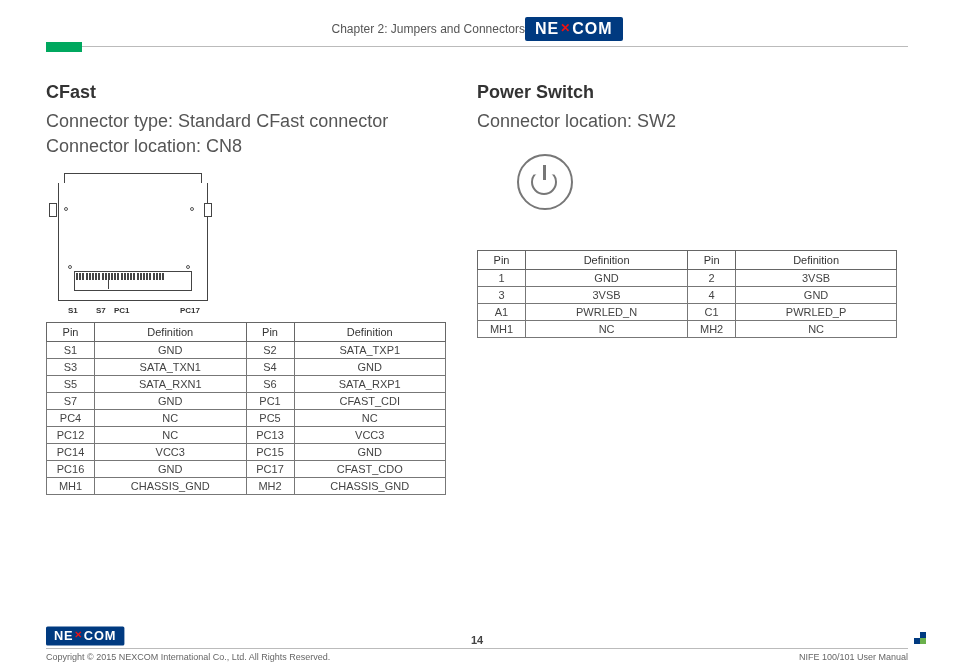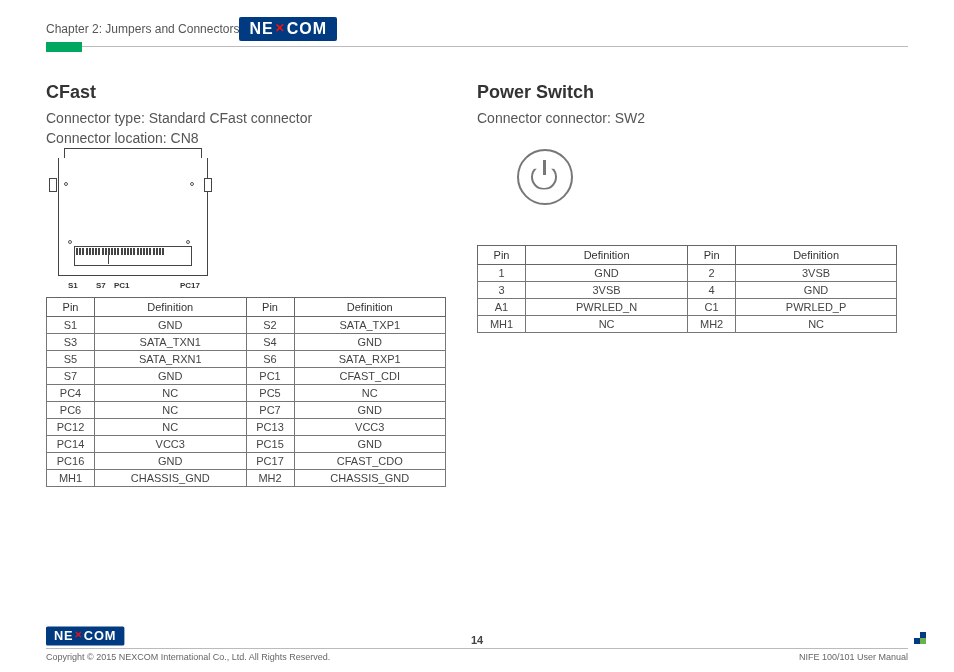--- a/index.html
+++ b/index.html
@@ -5,30 +5,30 @@
   * { box-sizing: border-box; margin: 0; padding: 0; }
   body {
     width: 954px;
     height: 672px;
     font-family: Arial, Helvetica, sans-serif;
     background: #fff;
     color: #333;
     position: relative;
     padding: 18px 46px 0 46px;
   }
-  .header-row { display: flex; justify-content: flex-start; align-items: center; height: 22px; }
+  .header-row { display: flex; justify-content: center; align-items: center; height: 22px; }
   .chapter { font-size: 12px; color: #555; }
   .logo-box { background: #003a80; color: #fff; font-weight: bold; font-size: 16px; padding: 3px 10px; border-radius: 2px; letter-spacing: 1px; display:inline-flex; align-items:center;}
   .logo-mark { color:#e11; margin:0 1px; font-size:12px; transform:translateY(-1px);}
   .hr1 { border: none; border-top: 1px solid #bbb; margin-top: 6px; }
   .green-tab { width: 36px; height: 10px; background: #00a85f; margin-top: -5px; }
   .content { display: flex; margin-top: 30px; }
   .col { flex: 1; }
   .sec-title { font-size: 18px; font-weight: bold; color: #333; margin-bottom: 6px; }
-  .meta { font-size: 14px; color: #555; line-height: 1.4; }
+  .meta { font-size: 18px; color: #555; line-height: 1.4; margin-bottom: 14px; }
   .diagram-cfast { width: 170px; height: 145px; position: relative; margin-bottom: 4px; }
   .cf-outer { position:absolute; top:10px; left:12px; width:150px; height:118px; border:1px solid #444; border-top:none; background:#fff;}
   .cf-top { position:absolute; top:0; left:18px; width:138px; height:10px; border:1px solid #444; border-bottom:none; background:#fff;}
   .cf-side { position:absolute; width:8px; height:14px; border:1px solid #444; background:#fff;}
   .cf-side.l { left:3px; top:30px;}
   .cf-side.r { right:4px; top:30px;}
   .cf-dot { position:absolute; width:4px; height:4px; border:1px solid #555; border-radius:50%;}
   .cf-inner { position:absolute; left:28px; top:98px; width:118px; height:20px; border:1px solid #444;}
   .cf-pins { position:absolute; left:30px; top:100px; display:flex; gap:0; }
   .cf-pins span { width:2px; height:7px; background:#444; margin-right:1.2px;}
@@ -163,26 +163,20 @@
             <td class="pin">PC1</td>
             <td>CFAST_CDI</td>
           </tr>
           <tr>
             <td class="pin">PC4</td>
             <td>NC</td>
             <td class="pin">PC5</td>
             <td>NC</td>
           </tr>
           <tr>
-            <td class="pin">PC6</td>
-            <td>NC</td>
-            <td class="pin">PC7</td>
-            <td>GND</td>
-          </tr>
-          <tr>
             <td class="pin">PC12</td>
             <td>NC</td>
             <td class="pin">PC13</td>
             <td>VCC3</td>
           </tr>
           <tr>
             <td class="pin">PC14</td>
             <td>VCC3</td>
             <td class="pin">PC15</td>
             <td>GND</td>
@@ -199,21 +193,21 @@
             <td class="pin">MH2</td>
             <td>CHASSIS_GND</td>
           </tr>
         </tbody>
     </table>
   </div>
 
   <div class="col col-right">
     <div class="sec-title">Power Switch</div>
     <div class="meta">
-      <span>Connector connector: SW2</span>
+      <span>Connector location: SW2</span>
     </div>
 
     <div class="pwr-diagram">
       <div class="pwr-circle-out">
         <div class="pwr-icon">
           <div class="arc"></div>
             <div class="bar"></div>
         </div>
       </div>
     </div>

